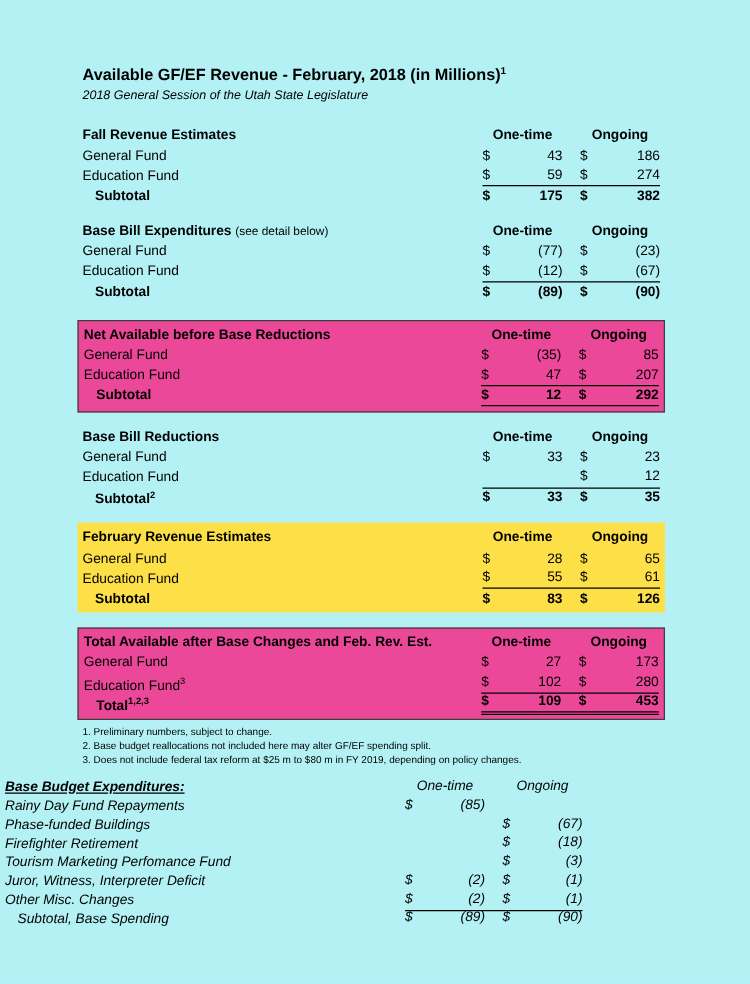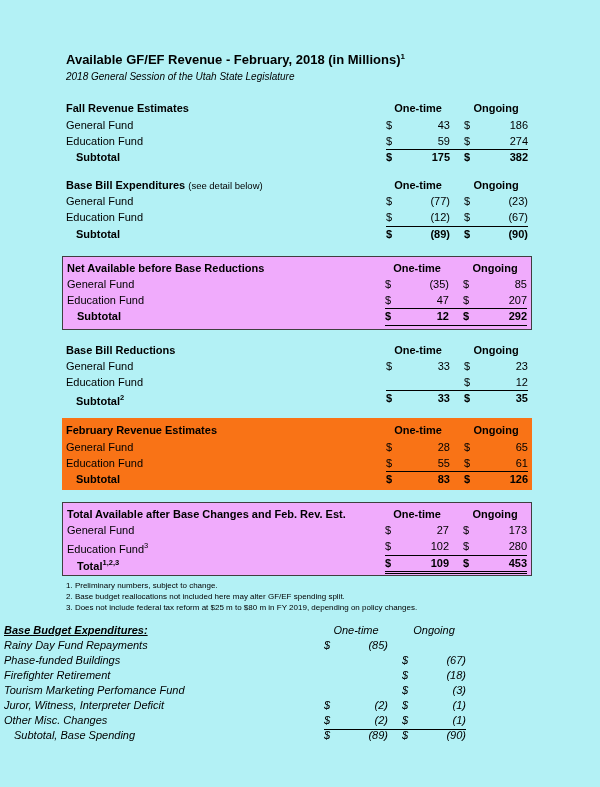--- a/index.html
+++ b/index.html
@@ -12,27 +12,27 @@
   }
   .page{position:relative;width:600px;height:787px;}
   .title{margin:48px 0 0 66px;font-size:13px;font-weight:bold;line-height:18px;}
   .title sup{font-size:8px;font-weight:bold;}
   .subtitle{margin:1px 0 0 66px;font-size:10px;font-style:italic;line-height:13px;}
 
   .content{margin-left:62px;width:470px;}
 
   .sec{box-sizing:border-box;width:470px;}
   .sec.plain{padding:0 4px;}
-  .sec.boxed{border:1.5px solid #3f3f3f;padding:3px 4px 4px 4px;background:#f0abfc;}
-  .sec.band{background:#f97316;padding:4px 4px 3px 4px;}
+  .sec.boxed{border:1.5px solid #3f3f3f;padding:3px 4px 4px 4px;background:#ec4899;}
+  .sec.band{background:#fde047;padding:4px 4px 3px 4px;}
 
   .m1{margin-top:17px;} .m2{margin-top:12px;} .m3{margin-top:14px;}
   .m4{margin-top:12px;} .m5{margin-top:12px;} .m6{margin-top:12px;}
 
-  .row{display:flex;align-items:flex-start;height:16.2px;line-height:16.2px;font-size:11px;gap:12px;}
+  .row{display:flex;align-items:center;height:16.2px;line-height:16.2px;font-size:11px;gap:12px;}
   .lbl{flex:1;white-space:nowrap;}
   .lbl sup{font-size:7.5px;}
   .sec-title{font-weight:bold;}
   .note{font-weight:normal;font-size:9.5px;margin-left:3px;}
   .sub .lbl{font-weight:bold;padding-left:10px;}
   .sub .val,.sub .cur{font-weight:bold;}
 
   .nums{display:flex;width:142px;justify-content:space-between;height:16.2px;}
   .cell{display:flex;width:64px;justify-content:space-between;}
   .colh{font-weight:bold;justify-content:center;text-align:center;display:block;}

